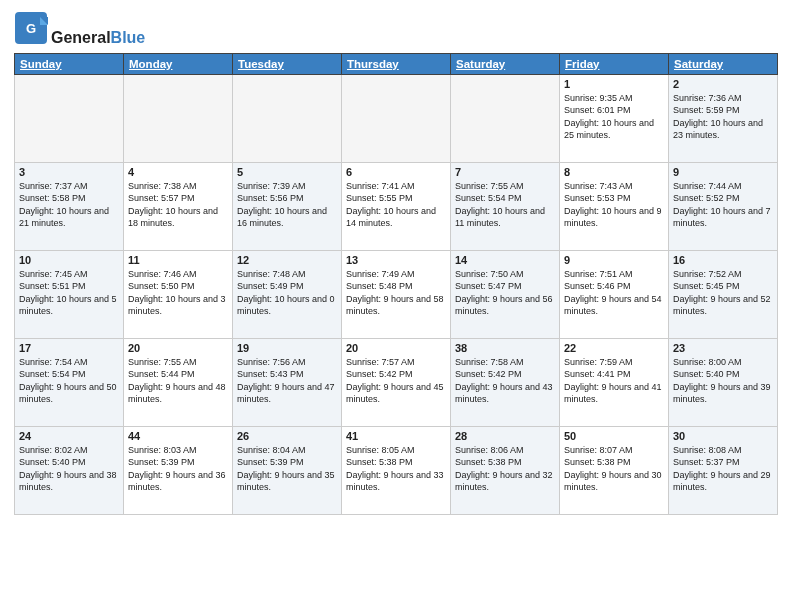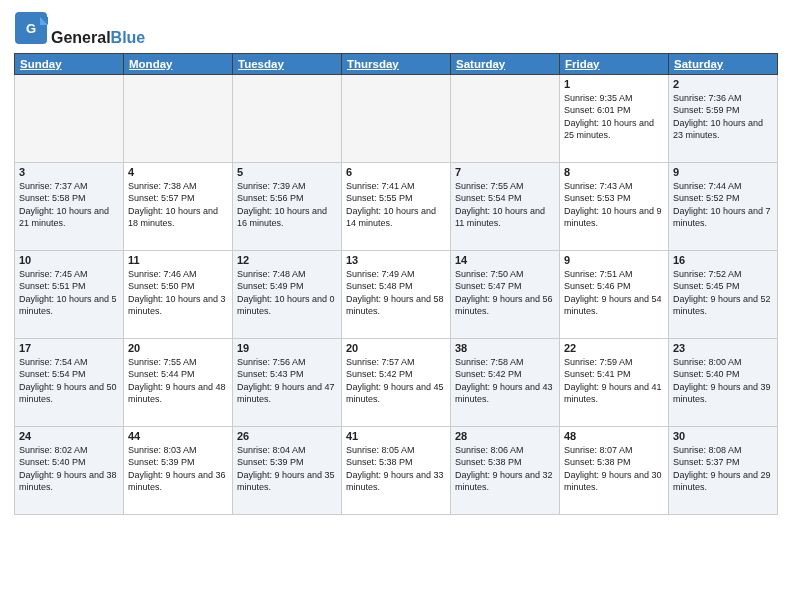--- a/index.html
+++ b/index.html
@@ -273,21 +273,21 @@
           <td class="shaded">
             <div class="day-number">38</div>
             <div class="day-info">Sunrise: 7:58 AM
 Sunset: 5:42 PM
 Daylight: 9 hours
 and 43 minutes.</div>
           </td>
           <td>
             <div class="day-number">22</div>
             <div class="day-info">Sunrise: 7:59 AM
-Sunset: 5:41 PM
+Sunset: 4:41 PM
 Daylight: 9 hours
 and 41 minutes.</div>
           </td>
           <td class="shaded">
             <div class="day-number">23</div>
             <div class="day-info">Sunrise: 8:00 AM
 Sunset: 5:40 PM
 Daylight: 9 hours
 and 39 minutes.</div>
           </td>
@@ -322,21 +322,21 @@
 and 33 minutes.</div>
           </td>
           <td class="shaded">
             <div class="day-number">28</div>
             <div class="day-info">Sunrise: 8:06 AM
 Sunset: 5:38 PM
 Daylight: 9 hours
 and 32 minutes.</div>
           </td>
           <td>
-            <div class="day-number">48</div>
+            <div class="day-number">50</div>
             <div class="day-info">Sunrise: 8:07 AM
 Sunset: 5:38 PM
 Daylight: 9 hours
 and 30 minutes.</div>
           </td>
           <td class="shaded">
             <div class="day-number">30</div>
             <div class="day-info">Sunrise: 8:08 AM
 Sunset: 5:37 PM
 Daylight: 9 hours

